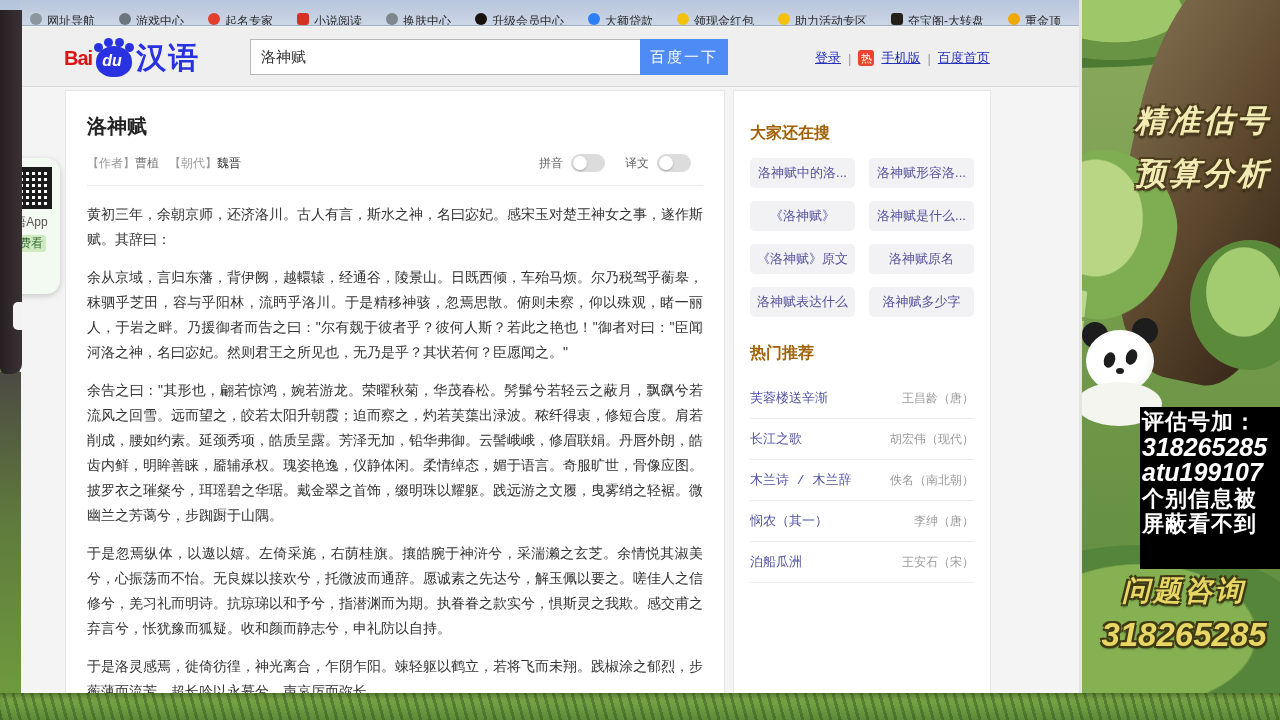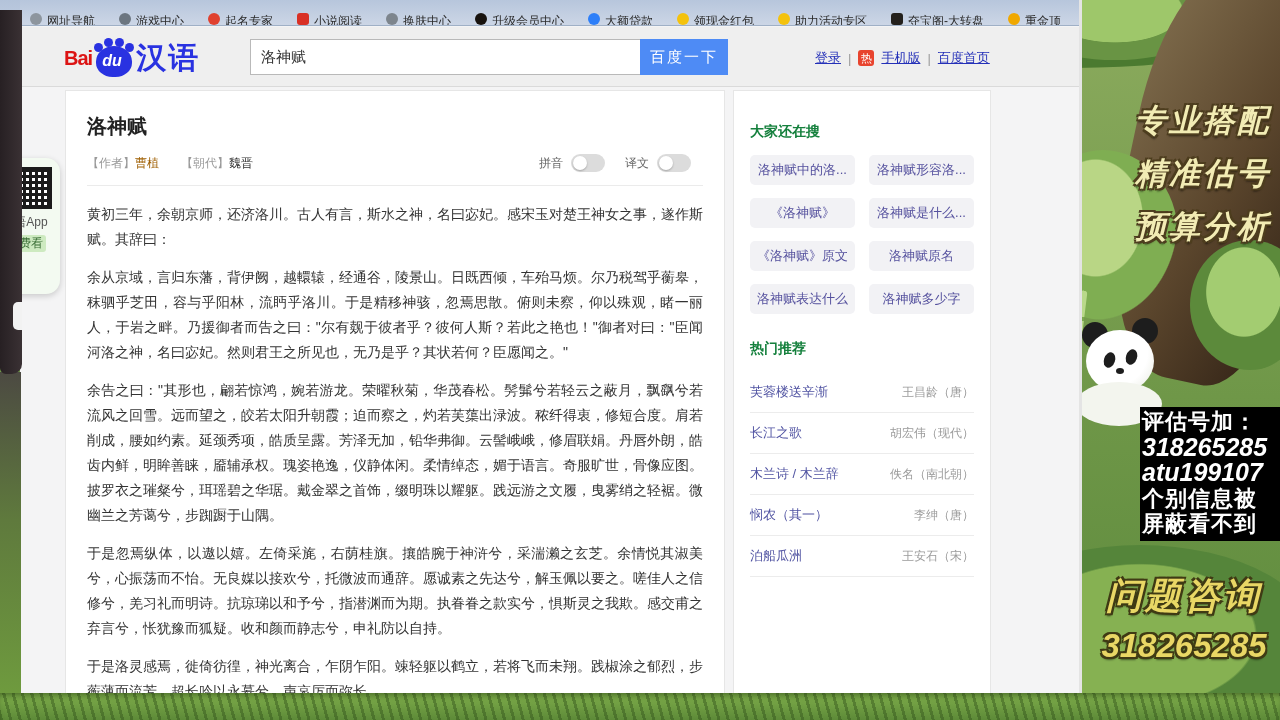--- a/index.html
+++ b/index.html
@@ -78,56 +78,56 @@
   .head-links{position:absolute;left:795px;top:22px;display:flex;align-items:center;gap:7px;font-size:13px;}
   .head-links a{color:var(--link-blue);text-decoration:underline;cursor:pointer;}
   .head-links .sep{color:#9a9a9a;}
   .hot-badge{display:inline-block;width:16px;height:16px;background:#e8442e;color:#fff;font-size:11px;line-height:16px;text-align:center;border-radius:3px;}
 
   
   .content{position:absolute;top:88px;left:0;width:100%;bottom:0;}
   .main-card{position:absolute;left:45px;top:2px;width:660px;height:640px;background:#fff;border:1px solid #e6e6e6;padding:20px 21px 0;overflow:hidden;}
   .poem-title{font-size:20px;font-weight:bold;color:#222;margin:2px 0 14px;}
   .meta-row{display:flex;align-items:center;font-size:12px;color:#999;}
-  .meta-row .author-link{color:#a16207;cursor:pointer;margin-right:22px;}
+  .meta-row .author-link{color:#737373;cursor:pointer;margin-right:10px;}
   .meta-row .dynasty{color:#333;}
   .meta-right{margin-left:auto;display:flex;align-items:center;gap:8px;color:#666;}
   .toggle{width:34px;height:18px;border-radius:9px;background:#dcdcdc;position:relative;cursor:pointer;margin-right:12px;}
   .toggle::after{content:'';position:absolute;left:2px;top:2px;width:14px;height:14px;border-radius:50%;background:#fff;box-shadow:0 1px 2px rgba(0,0,0,.25);}
   .divider{border-bottom:1px solid #ebebeb;margin:13px 0 0;}
   .poem-body{margin-top:16px;}
   .poem-body p{font-size:14px;color:#333;line-height:25px;text-align:justify;margin-bottom:13px;}
 
   .side-card{position:absolute;left:713px;top:2px;width:258px;height:640px;background:#fff;border:1px solid #e6e6e6;padding:32px 16px 0;}
-  .side-header{font-size:14px;font-weight:bold;color:#15803d;margin-bottom:14px;}
+  .side-header{font-size:16px;font-weight:bold;color:#a16207;margin-bottom:14px;}
   .chips{display:grid;grid-template-columns:1fr 1fr;gap:13px 14px;margin-bottom:26px;}
   .chip{height:30px;background:#f2f2f5;border-radius:5px;font-size:13px;color:var(--chip-text);display:flex;align-items:center;justify-content:center;cursor:pointer;white-space:nowrap;overflow:hidden;}
-  .hot-row{display:flex;justify-content:space-between;align-items:center;padding:11px 0;border-bottom:1px solid #ececec;cursor:pointer;}
+  .hot-row{display:flex;justify-content:space-between;align-items:center;padding:11px 0;border-bottom:1px solid #ececec;cursor:pointer;font-family:Liberation Mono, monospace;}
   .hot-row .t{font-size:13px;color:var(--hot-title);}
   .hot-row .a{font-size:12px;color:var(--author-gray);}
 
   
   .qr-bubble{position:absolute;left:2px;top:158px;width:58px;height:136px;background:#f3faf1;border-radius:14px;box-shadow:0 2px 6px rgba(0,0,0,.18);z-index:4;text-align:center;overflow:hidden;}
   .qr{width:40px;height:40px;margin:10px auto 6px;background:
       repeating-linear-gradient(0deg,#1b1b1b 0 3px,rgba(0,0,0,0) 3px 6px),
       repeating-linear-gradient(90deg,#1b1b1b 0 3px,#fff 3px 6px);outline:2px solid #1b1b1b;outline-offset:-1px;}
   .qr-line1{font-size:12px;color:#555;margin-top:4px;}
   .qr-line2{display:inline-block;font-size:12px;color:#3a6e36;background:#cdeac0;border-radius:3px;padding:0 3px;margin-top:4px;}
   .dark-strip{position:absolute;left:0;top:10px;width:22px;height:364px;background:linear-gradient(90deg,#272023,#3a3134);border-radius:0 0 10px 6px;z-index:5;}
   .dark-strip .notch{position:absolute;left:13px;top:292px;width:9px;height:28px;background:#f2f2f2;border-radius:5px 0 0 5px;}
 
   
   .slogan{position:absolute;left:1128px;top:100px;width:150px;z-index:6;text-align:center;}
   .slogan div{font-size:31px;font-weight:bold;font-style:italic;letter-spacing:3px;color:var(--slogan-cream);margin-bottom:11px;white-space:nowrap;
     text-shadow:2px 2px 0 #4d3d1e,-2px 2px 0 #4d3d1e,2px -2px 0 #4d3d1e,-2px -2px 0 #4d3d1e,0 3px 2px rgba(0,0,0,.5);}
-  .notice{position:absolute;left:1140px;top:407px;width:140px;height:134px;background:#000;z-index:6;padding:2px 0 16px 2px;}
+  .notice{position:absolute;left:1140px;top:407px;width:140px;height:162px;background:#000;z-index:6;padding:2px 0 16px 2px;}
   .notice div{color:#fff;font-weight:bold;font-size:22px;line-height:25.5px;white-space:nowrap;letter-spacing:1px;}
   .notice div.num{font-size:25px;font-style:italic;letter-spacing:0;}
   .contact{position:absolute;left:1096px;top:572px;width:176px;z-index:6;text-align:center;}
-  .contact .c1{font-size:36px;font-weight:bold;font-style:italic;letter-spacing:3px;color:var(--overlay-yellow);white-space:nowrap;
+  .contact .c1{font-size:28px;font-weight:bold;font-style:italic;letter-spacing:3px;color:var(--overlay-yellow);white-space:nowrap;
     text-shadow:2px 2px 0 #3f3a14,-2px 2px 0 #3f3a14,2px -2px 0 #3f3a14,-2px -2px 0 #3f3a14,0 3px 2px rgba(0,0,0,.5);}
   .contact .c2{font-size:33px;font-weight:bold;font-style:italic;color:var(--overlay-yellow);margin-top:6px;white-space:nowrap;
     text-shadow:2px 2px 0 #3f3a14,-2px 2px 0 #3f3a14,2px -2px 0 #3f3a14,-2px -2px 0 #3f3a14,0 3px 2px rgba(0,0,0,.5);}
 </style>
 </head>
 <body>
 
 <div class="art">
   <div class="sky"></div>
   <div class="branch"></div>
@@ -299,21 +299,20 @@
 <div class="qr-bubble">
   <div class="qr"></div>
   <div class="qr-line1">语App</div>
   <div><span class="qr-line2">费看</span></div>
 </div>
 <div class="dark-strip">
   <div class="notch"></div>
 </div>
 
 <div class="slogan">
-  <div>专业搭配</div>
   <div>精准估号</div>
   <div>预算分析</div>
 </div>
 <div class="notice">
   <div>评估号加：</div>
   <div class="num">318265285</div>
   <div class="num">atu199107</div>
   <div>个别信息被</div>
   <div>屏蔽看不到</div>
 </div>

